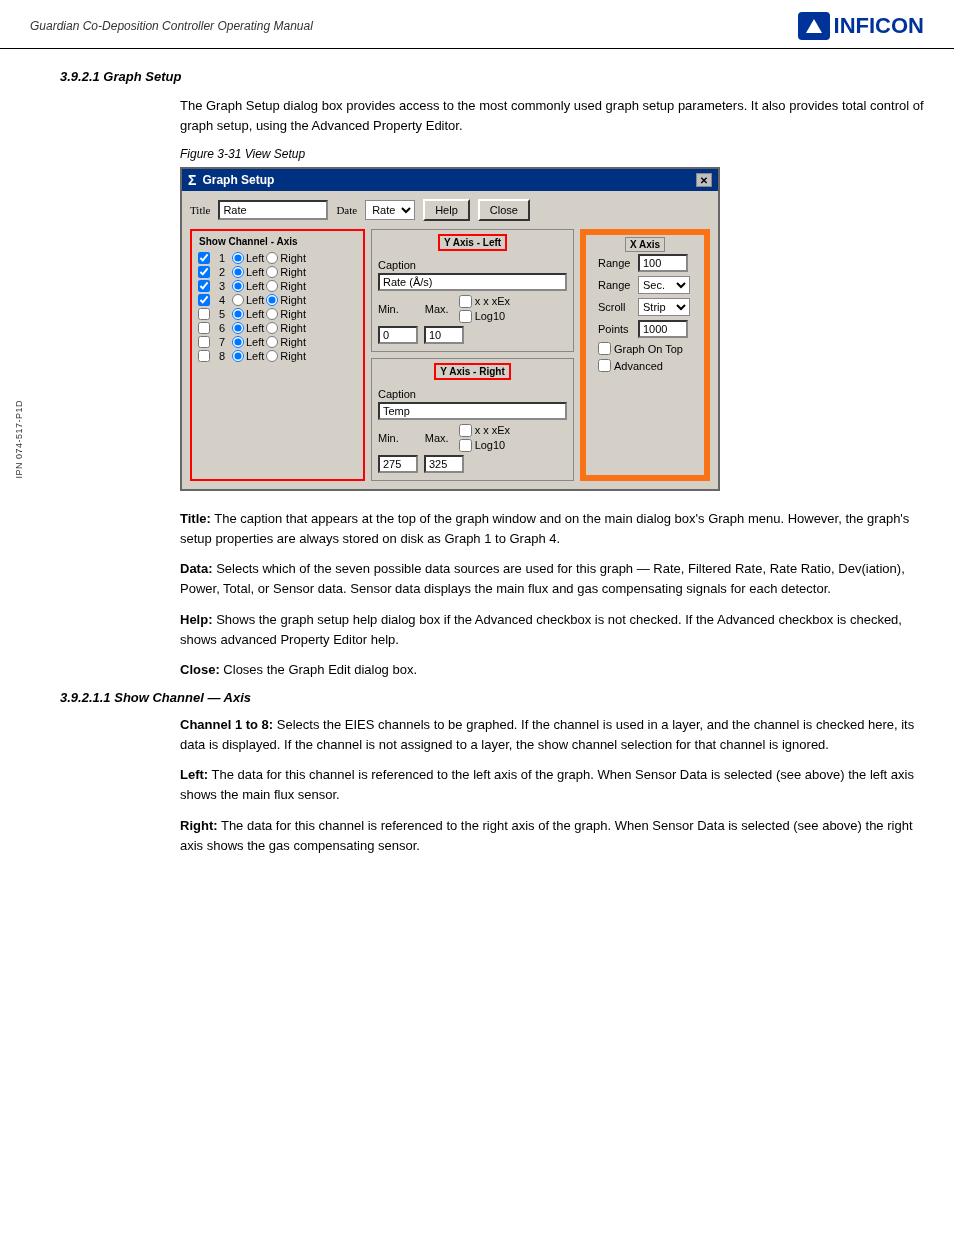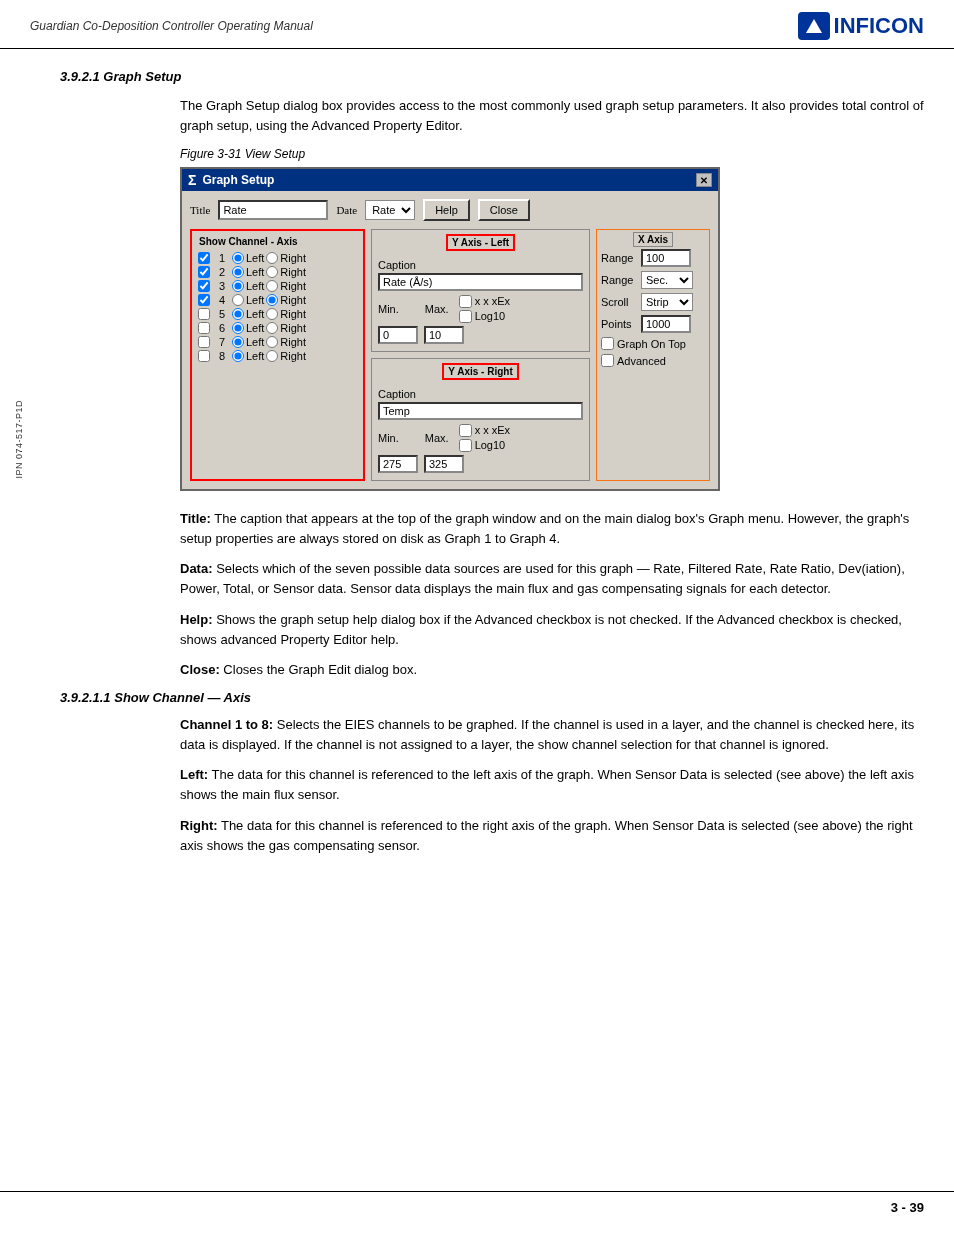--- a/index.html
+++ b/index.html
@@ -279,23 +279,23 @@
     }
     .axis-checkbox-row label {
       font-size: 11px;
       display: flex;
       align-items: flex-start;
       gap: 3px;
     }
 
     
     .x-axis-panel {
-      border: 1px solid #f97316;
-      padding: 4px 4px;
-      width: 114px;
+      border: 6px solid #f97316;
+      padding: 4px 12px;
+      width: 130px;
       flex-shrink: 0;
     }
     .x-axis-title {
       font-size: 10px;
       font-weight: bold;
       text-align: center;
       margin-bottom: 4px;
     }
     .x-field-row {
       display: flex;
@@ -661,18 +661,14 @@
       <b>Left:</b>
       <span>The data for this channel is referenced to the left axis of the graph. When Sensor Data is selected (see above) the left axis shows the main flux sensor.</span>
     </p>
     <p class="body-para">
       <b>Right:</b>
       <span>The data for this channel is referenced to the right axis of the graph. When Sensor Data is selected (see above) the right axis shows the gas compensating sensor.</span>
     </p>
 
   </div>
 
-  <div class="page-footer">
-    <div></div>
-    <div class="footer-page-num">3 - 39</div>
-  </div>
 
 </div>
 
 </body></html>

